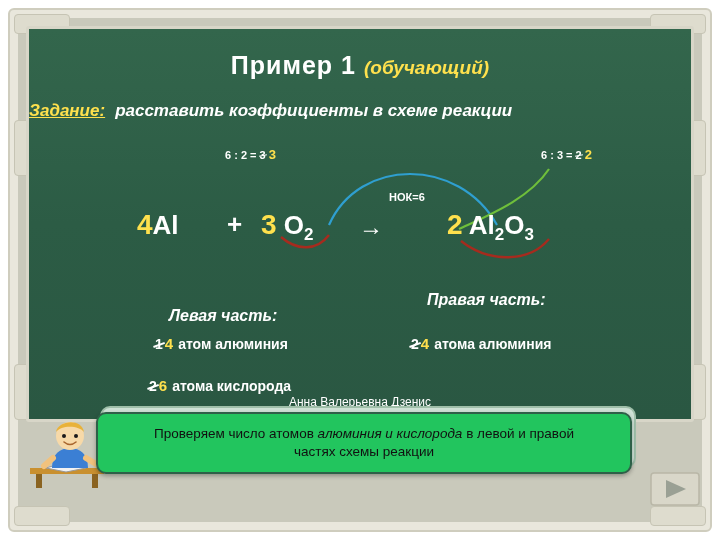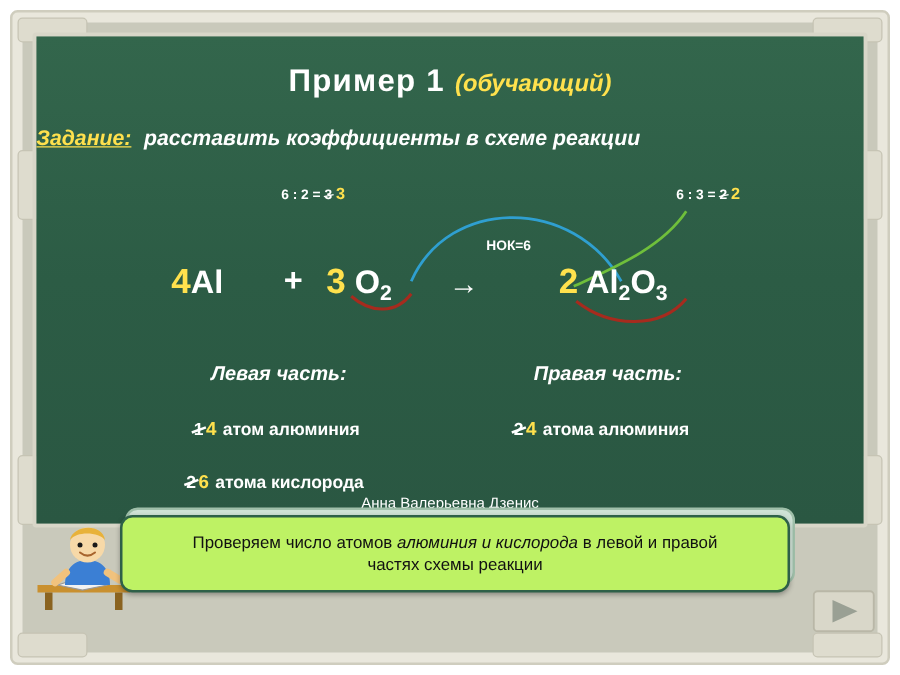--- a/index.html
+++ b/index.html
@@ -240,21 +240,21 @@
     margin-right: 5px;
   }
 
   
   .callout {
     position: absolute;
     left: 96px;
     top: 412px;
     width: 536px;
     height: 62px;
-    background: #bef264;
+    background: #22c55e;
     border: 2px solid #2e6048;
     border-radius: 10px;
     box-sizing: border-box;
     display: flex;
     align-items: center;
     justify-content: center;
     text-align: center;
     padding: 4px 12px;
     box-shadow: 0 2px 4px rgba(0,0,0,0.3);
   }
@@ -376,21 +376,21 @@
       <div class="eq-item" style="left:330px; top:4px;">
         <span class="arrow">→</span>
       </div>
 
       <div class="eq-item" style="left:418px; top:2px;">
         <span class="coef">2</span>
         <span>Al</span><span class="sub">2</span><span>O</span><span class="sub">3</span>
       </div>
     </div>
 
-    <div class="col-head" style="left:140px; top:262px;">Левая часть:</div>
+    <div class="col-head" style="left:140px; top:278px;">Левая часть:</div>
     <div class="col-head" style="left:398px; top:262px;">Правая часть:</div>
 
     <div class="count-row" style="left:126px; top:306px;">
       <span class="num-old">1</span><span class="num-new">4</span><span>атом алюминия</span>
     </div>
 
     <div class="count-row" style="left:120px; top:348px;">
       <span class="num-old">2</span><span class="num-new">6</span><span>атома кислорода</span>
     </div>
 

